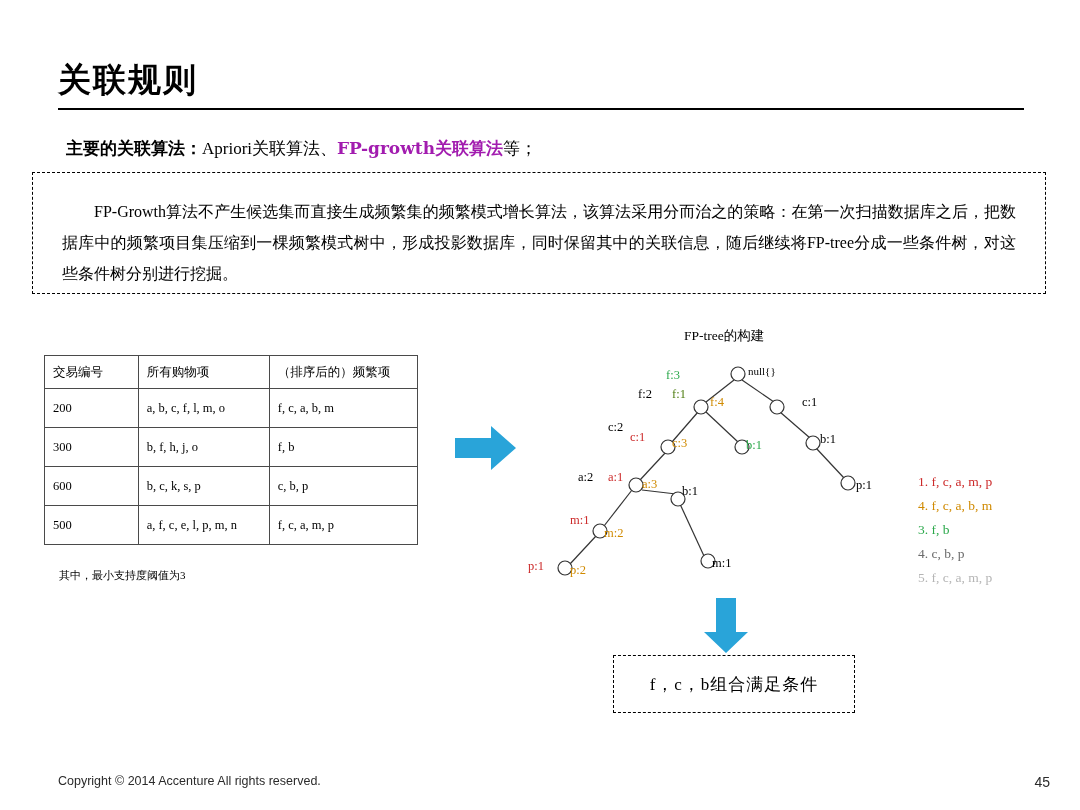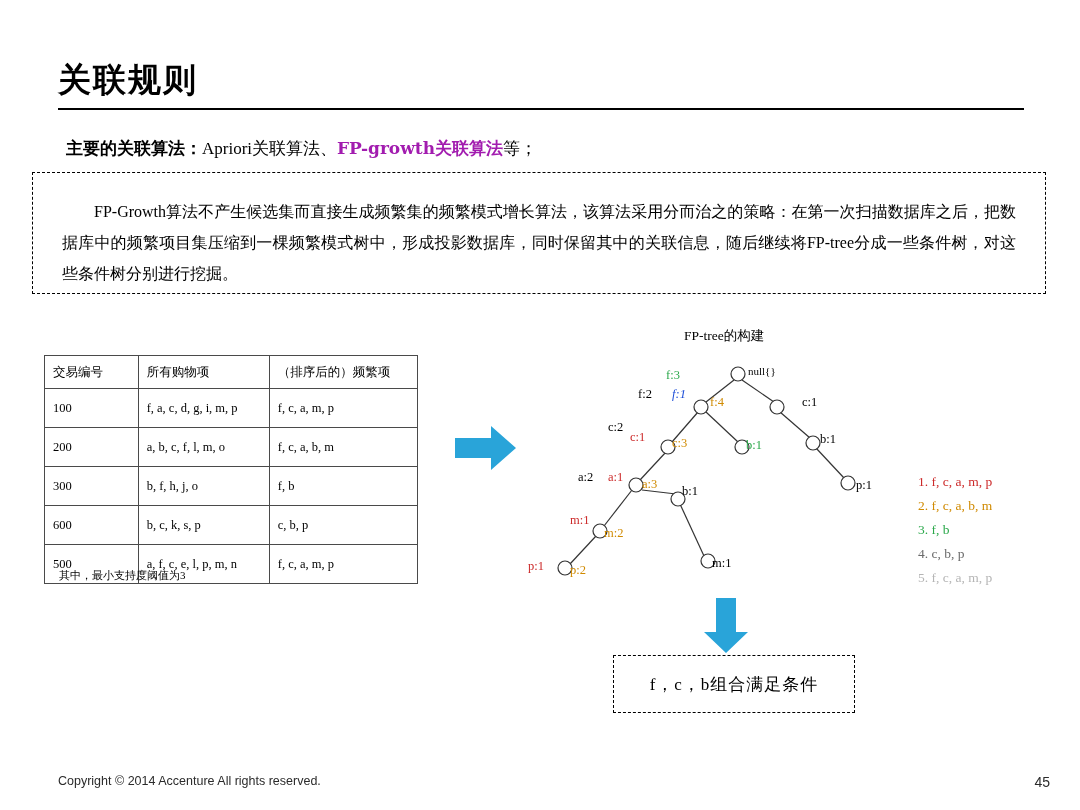--- a/index.html
+++ b/index.html
@@ -228,25 +228,20 @@
   <div class="table-wrap">
     <table class="tx">
       <thead>
         <tr>
           <th class="col-a">交易编号</th>
           <th class="col-b">所有购物项</th>
           <th class="col-c">（排序后的）频繁项</th>
         </tr>
       </thead>
       <tbody>
-        <tr>
-          <td>100</td>
-          <td>f, a, c, d, g, i, m, p</td>
-          <td>f, c, a, m, p</td>
-        </tr>
         <tr>
           <td>200</td>
           <td>a, b, c, f, l, m, o</td>
           <td>f, c, a, b, m</td>
         </tr>
         <tr>
           <td>300</td>
           <td>b, f, h, j, o</td>
           <td>f, b</td>
         </tr>
@@ -310,21 +305,21 @@
         <circle cx="80" cy="181" r="7"></circle>
         <circle cx="188" cy="211" r="7"></circle>
         <circle cx="45" cy="218" r="7"></circle>
       </g>
     </svg>
 
     <div class="root-label" style="left:228px; top:15px;">null{}</div>
 
     <div class="nlabel" style="left:146px;top:18px;color:#2aa84a;text-align:center;">f:3</div>
     <div class="nlabel" style="left:118px;top:37px;color:#000000;">f:2</div>
-    <div class="nlabel" style="left:152px;top:37px;color:#1d4ed8;font-style:italic;">f:1</div>
+    <div class="nlabel" style="left:152px;top:37px;color:#4d7c0f;">f:1</div>
     <div class="nlabel" style="left:190px;top:45px;color:#d08a00;">f:4</div>
     <div class="nlabel" style="left:282px;top:45px;color:#000000;">c:1</div>
     <div class="nlabel" style="left:88px;top:70px;color:#000000;">c:2</div>
     <div class="nlabel" style="left:110px;top:80px;color:#cc2a2a;">c:1</div>
     <div class="nlabel" style="left:152px;top:86px;color:#d08a00;">c:3</div>
     <div class="nlabel" style="left:226px;top:88px;color:#2aa84a;">b:1</div>
     <div class="nlabel" style="left:300px;top:82px;color:#000000;">b:1</div>
     <div class="nlabel" style="left:58px;top:120px;color:#000000;">a:2</div>
     <div class="nlabel" style="left:88px;top:120px;color:#cc2a2a;">a:1</div>
     <div class="nlabel" style="left:122px;top:127px;color:#d08a00;">a:3</div>
@@ -332,21 +327,21 @@
     <div class="nlabel" style="left:336px;top:128px;color:#000000;">p:1</div>
     <div class="nlabel" style="left:50px;top:163px;color:#cc2a2a;">m:1</div>
     <div class="nlabel" style="left:84px;top:176px;color:#d08a00;">m:2</div>
     <div class="nlabel" style="left:192px;top:206px;color:#000000;">m:1</div>
     <div class="nlabel" style="left:8px;top:209px;color:#cc2a2a;">p:1</div>
     <div class="nlabel" style="left:50px;top:213px;color:#d08a00;">p:2</div>
   </div>
 
   <div class="item-list">
     <div style="color:#cc2a2a;">1. f, c, a, m, p</div>
-    <div style="color:#d08a00;">2. f, c, a, b, m</div>
+    <div style="color:#d08a00;">4. f, c, a, b, m</div>
     <div style="color:#2aa84a;">3. f, b</div>
     <div style="color:#6b6b6b;">4. c, b, p</div>
     <div style="color:#b5b5b5;">5. f, c, a, m, p</div>
   </div>
 
   <svg class="arrow-down" viewBox="0 0 48 56">
     <polygon points="14,0 34,0 34,34 46,34 24,55 2,34 14,34" fill="#29a4d9"></polygon>
   </svg>
 
   <div class="result-box">

